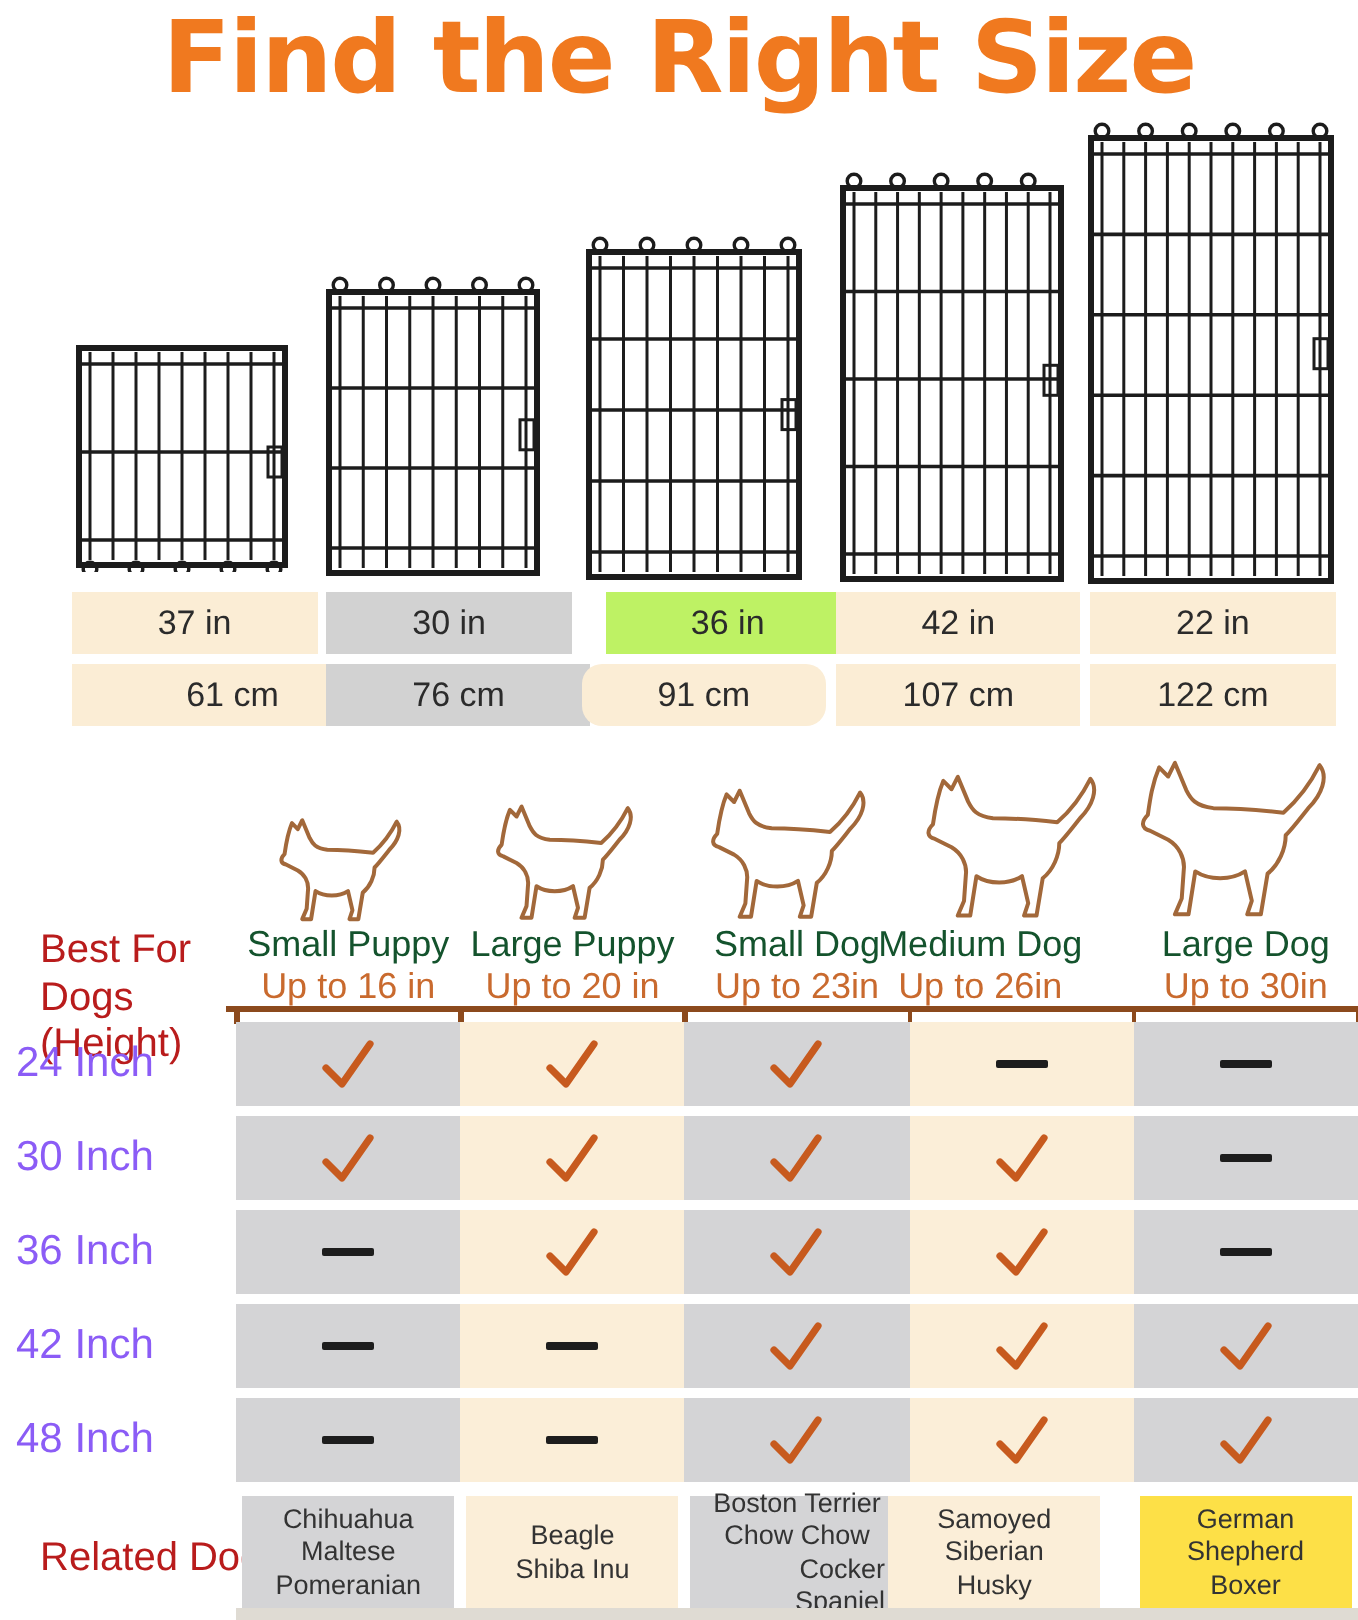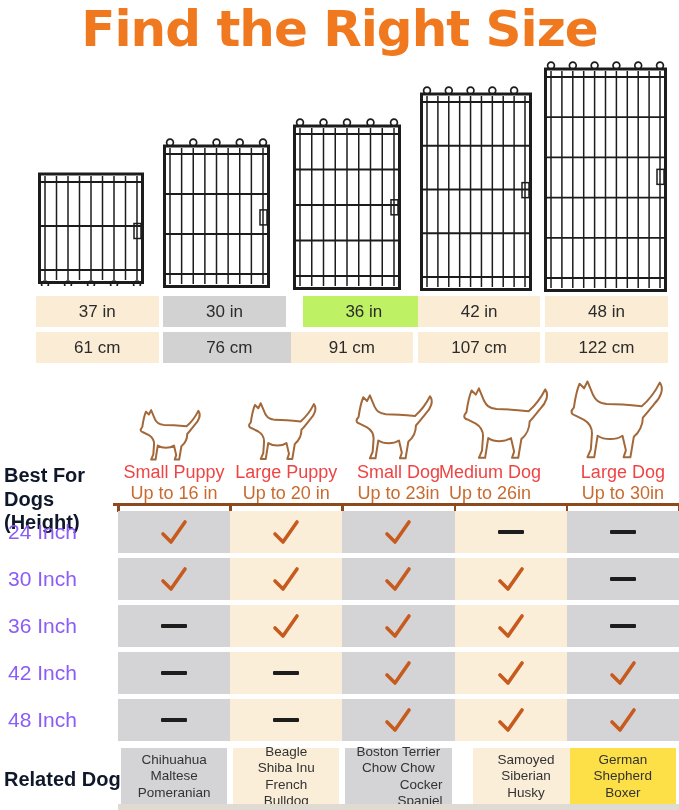--- a/index.html
+++ b/index.html
@@ -12,30 +12,30 @@
     font-family:"DejaVu Sans","Liberation Sans",sans-serif;
     font-size:50px;font-weight:800;letter-spacing:-1px;color:#F0791F;line-height:1.1;
   }
   .crate{position:absolute;}
   .size-cell{
     position:absolute;display:flex;align-items:center;justify-content:center;
     font-size:17px;color:#2B2B2B;
   }
   .dogsvg{position:absolute;}
   .bfd,.rdb{
-    position:absolute;left:4px;width:120px;
-    font-size:20px;font-weight:700;color:#0f172a;line-height:1.18;
+    position:absolute;left:20px;width:120px;
+    font-size:20px;font-weight:400;color:#b91c1c;line-height:1.18;
   }
   .bfd{top:464px;}
   .rdb{top:752px;margin-top:16px;}
   .hdr{
     position:absolute;top:463px;height:40px;display:flex;flex-direction:column;
     align-items:center;justify-content:flex-start;text-align:center;
   }
-  .hdr .dogtype{font-size:18px;color:#ef4444;line-height:1.1;}
+  .hdr .dogtype{font-size:18px;color:#14532d;line-height:1.1;}
   .hdr .limit{font-size:18px;color:#C96A2E;line-height:1.15;}
   .rule{position:absolute;left:113px;top:503px;width:566px;height:0;border-top:3px solid #8C4A1D;}
   .tick{position:absolute;top:503px;width:2.5px;height:9px;background:#8C4A1D;}
   .cell{
     position:absolute;height:42px;display:flex;align-items:center;justify-content:center;
   }
   .rowlabel{
     position:absolute;left:8px;height:42px;display:flex;align-items:center;
     font-size:21px;color:#8b5cf6;
   }
@@ -178,28 +178,28 @@
             <circle cx="72.4" cy="4.5" r="3.4" stroke-width="1.7"></circle>
             <circle cx="94.2" cy="4.5" r="3.4" stroke-width="1.7"></circle>
             <circle cx="116" cy="4.5" r="3.4" stroke-width="1.7"></circle>
             <rect x="113" y="108.35000000000001" width="7" height="15" stroke-width="1.5"></rect>
           </g>
         </svg></div>
     </div>
 
   <div id="sizeTable">
       <div class="size-cell" style="left: 36px; top: 296px; width: 122.5px; height: 31px; background: rgb(251, 237, 213);">37 in</div>
-      <div class="size-cell" style="left: 36px; top: 332px; width: 122.5px; height: 31px; background: rgb(251, 237, 213);">61 cm</div>
+      <div class="size-cell" style="left: 36px; top: 332px; width: 122.5px; height: 31px; background: rgb(251, 237, 213); padding-left: 19px;">61 cm</div>
       <div class="size-cell" style="left: 163.3px; top: 296px; width: 122.5px; height: 31px; background: rgb(210, 210, 210);">30 in</div>
       <div class="size-cell" style="left: 163.3px; top: 332px; width: 132px; height: 31px; background: rgb(210, 210, 210);">76 cm</div>
       <div class="size-cell" style="left: 290.6px; top: 296px; width: 122.5px; height: 31px; background: #bef264; margin-left: 12px;">36 in</div>
-      <div class="size-cell" style="left: 290.6px; top: 332px; width: 122.5px; height: 31px; background: rgb(251, 237, 213);">91 cm</div>
+      <div class="size-cell" style="left: 290.6px; top: 332px; width: 122.5px; height: 31px; background: rgb(251, 237, 213); border-radius: 10px;">91 cm</div>
       <div class="size-cell" style="left: 417.9px; top: 296px; width: 122.5px; height: 31px; background: rgb(251, 237, 213);">42 in</div>
       <div class="size-cell" style="left: 417.9px; top: 332px; width: 122.5px; height: 31px; background: rgb(251, 237, 213); text-align: right;">107 cm</div>
-      <div class="size-cell" style="left: 545.2px; top: 296px; width: 122.5px; height: 31px; background: rgb(251, 237, 213);">48 in</div>
+      <div class="size-cell" style="left: 545.2px; top: 296px; width: 122.5px; height: 31px; background: rgb(251, 237, 213);">22 in</div>
       <div class="size-cell" style="left: 545.2px; top: 332px; width: 122.5px; height: 31px; background: rgb(251, 237, 213);">122 cm</div>
     </div>
 
   <div id="dogs">
       <svg width="74" height="62" viewBox="0 0 100 84" class="dogsvg" style="left: 137.1px; top: 402px;">
         <path d="M7 34 C4 37 4 40 8 41 L16 45 C21 48 23 53 23 57 L22 71 L19 78 L25 78 L28 59 C34 63 44 63 50 59 L53 72 L51 78 L57 78 L60 60 C65 56 68 49 68 43 C71 40 74 36 78 31 C84 25 87 17 83 12 C80 18 75 26 67 33 C58 32 44 31 36 31 C28 30 26 27 24 23 L19 11 L16 17 L12 13 C9 20 8 27 7 34 Z" fill="none" stroke="#A2683A" stroke-width="2" stroke-linejoin="round" stroke-linecap="round" vector-effect="non-scaling-stroke"></path>
       </svg>
       <svg width="83" height="70" viewBox="0 0 100 84" class="dogsvg" style="left: 244.8px; top: 394px;">
         <path d="M7 34 C4 37 4 40 8 41 L16 45 C21 48 23 53 23 57 L22 71 L19 78 L25 78 L28 59 C34 63 44 63 50 59 L53 72 L51 78 L57 78 L60 60 C65 56 68 49 68 43 C71 40 74 36 78 31 C84 25 87 17 83 12 C80 18 75 26 67 33 C58 32 44 31 36 31 C28 30 26 27 24 23 L19 11 L16 17 L12 13 C9 20 8 27 7 34 Z" fill="none" stroke="#A2683A" stroke-width="2" stroke-linejoin="round" stroke-linecap="round" vector-effect="non-scaling-stroke"></path>
       </svg>
@@ -375,28 +375,27 @@
 
   <div id="breeds">
       <div class="breedcell" style="left: 121px; width: 106.2px; background: rgb(212, 212, 214);">
         <div class="breed">Chihuahua</div>
         <div class="breed">Maltese</div>
         <div class="breed">Pomeranian</div>
       </div>
       <div class="breedcell" style="left: 233.2px; width: 106.2px; background: rgb(251, 238, 216);">
         <div class="breed">Beagle</div>
         <div class="breed">Shiba Inu</div>
-        <div class="breed">French Bulldog</div>
       </div>
       <div class="breedcell" style="left: 345.4px; width: 106.2px; background: rgb(212, 212, 214); text-align: right;">
         <div class="breed">Boston Terrier</div>
         <div class="breed">Chow Chow</div>
         <div class="breed">Cocker Spaniel</div>
       </div>
-      <div class="breedcell" style="left: 473px; width: 106.2px; background: rgb(251, 238, 216);">
+      <div class="breedcell" style="left: 444px; width: 106.2px; background: rgb(251, 238, 216);">
         <div class="breed">Samoyed</div>
         <div class="breed">Siberian Husky</div>
       </div>
       <div class="breedcell" style="left: 569.8px; width: 106px; background: #fde047;">
         <div class="breed">German Shepherd</div>
         <div class="breed">Boxer</div>
       </div>
     </div>
 
   <div class="bottomStrip"></div>

